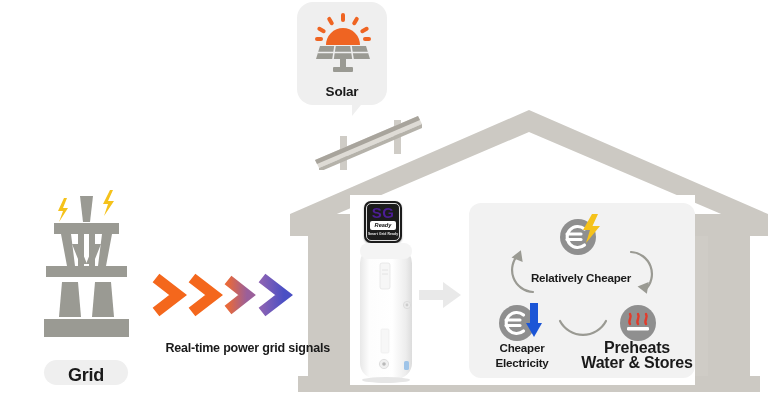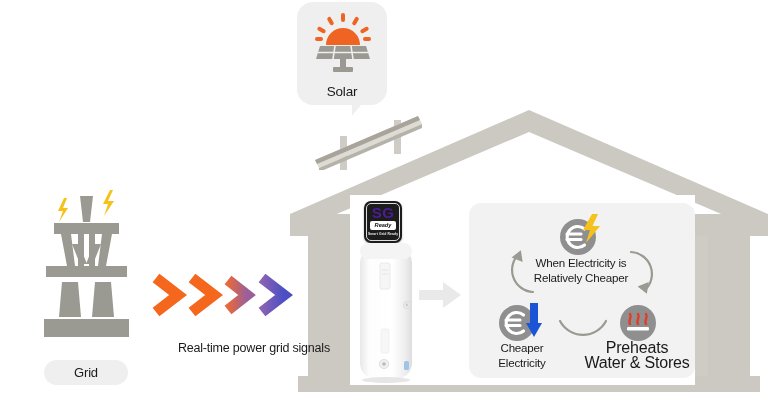--- a/index.html
+++ b/index.html
@@ -6,21 +6,21 @@
   body{
     width:768px;height:413px;
     background:#ffffff;
     font-family:"Liberation Sans",sans-serif;
     overflow:hidden;
   }
   #stage{position:relative;width:768px;height:413px;overflow:hidden;background:#fff;}
 
   
   .abs{position:absolute;}
-  .txt{color:#1a1a1a;font-weight:normal;letter-spacing:-.2px;}
+  .txt{color:#1a1a1a;font-weight:bold;letter-spacing:-.2px;}
 
   
   #solar-bubble{
     left:297px;top:2px;width:90px;height:103px;
     background:#efefef;border-radius:16px;
   }
   #solar-bubble-tail{
     left:352px;top:100px;width:0;height:0;
     border-left:13px solid #efefef;
     border-bottom:16px solid transparent;
@@ -31,21 +31,21 @@
     font-size:13.5px;
   }
 
   
   #grid-icon{left:34px;top:186px;width:105px;height:165px;}
   #grid-pill{
     left:44px;top:360px;width:84px;height:25px;
     background:#efefef;border-radius:13px;
   }
   #grid-label{
-    left:44px;top:365px;width:84px;text-align:center;font-size:13px;
+    left:44px;top:365px;width:84px;text-align:center;font-size:18px;
   }
 
   
   #chevrons{left:152px;top:270px;width:165px;height:50px;}
   #signals-label{
     left:140px;top:341px;width:190px;text-align:right;
     font-size:12.5px;white-space:nowrap;
   }
 
   
@@ -284,21 +284,21 @@
   <svg class="abs" id="coin-cheap" viewBox="0 0 48 46">
     <circle cx="21" cy="25" r="18" fill="#8f8f8f"></circle>
     <g fill="none" stroke="#ffffff" stroke-width="3.1" stroke-linecap="round">
       <path d="M27.5 17 A10.5 10.5 0 1 0 27.5 33"></path>
       <line x1="10" y1="22" x2="24" y2="22"></line>
       <line x1="10" y1="27.5" x2="24" y2="27.5"></line>
     </g>
     <polygon points="35,2 26,18 33,18 29,31 43,14 35.5,14 41,2" fill="#f5c21b"></polygon>
   </svg>
   <div class="abs txt" id="cheap-text">
-    <span>When Electricity is</span><br>
+    <br>
     <span>Relatively Cheaper</span>
   </div>
 
   <svg class="abs" id="arc-left" viewBox="0 0 34 48">
     <path d="M30 44 A22 22 0 0 1 16 6" fill="none" stroke="#9a9a93" stroke-width="2.2" stroke-linecap="round"></path>
     <polygon points="16,2 22,12 10,12" fill="#9a9a93" transform="rotate(22 16 7)"></polygon>
   </svg>
   <svg class="abs" id="arc-right" viewBox="0 0 34 48">
     <path d="M4 4 A22 22 0 0 1 18 42" fill="none" stroke="#9a9a93" stroke-width="2.2" stroke-linecap="round"></path>
     <polygon points="18,46 12,36 24,36" fill="#9a9a93" transform="rotate(-22 18 41)"></polygon>

